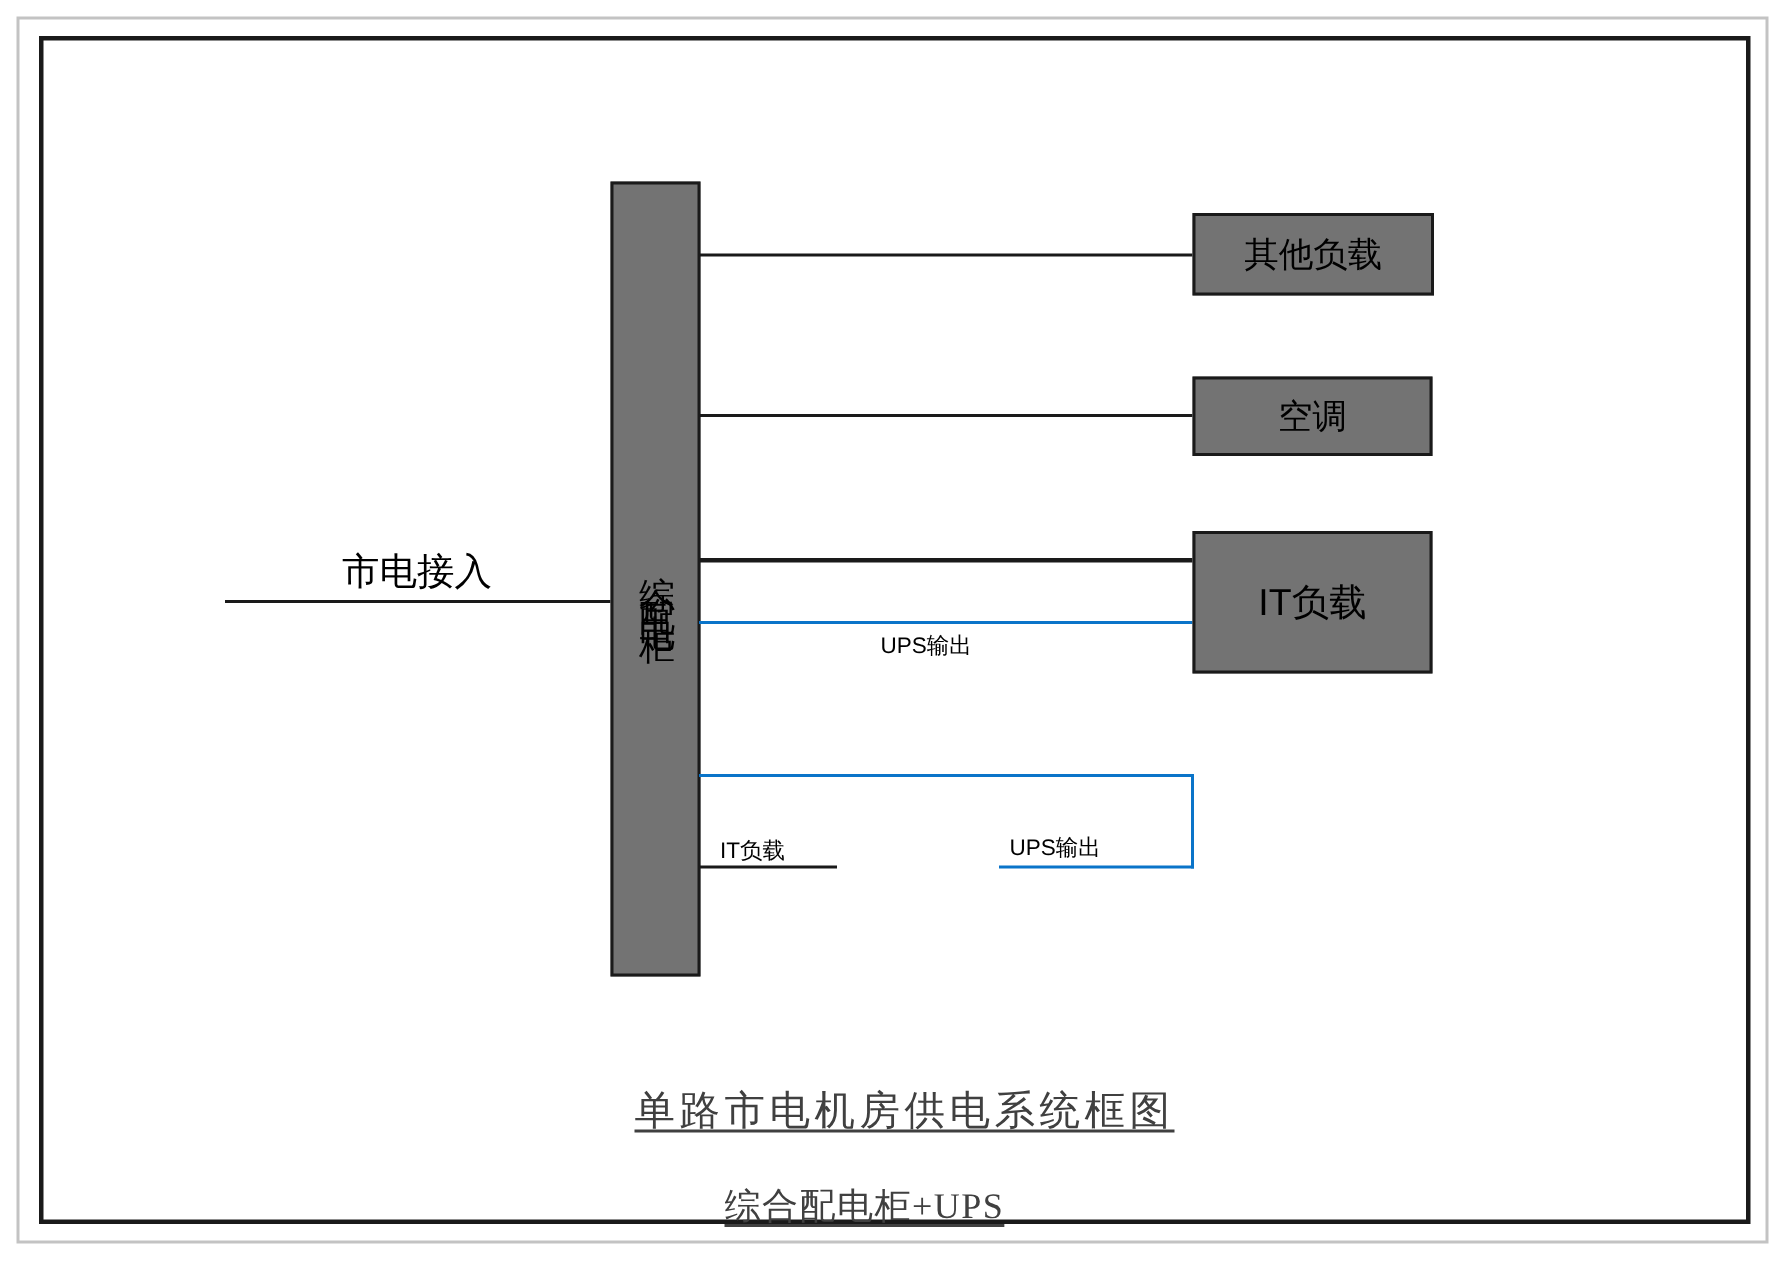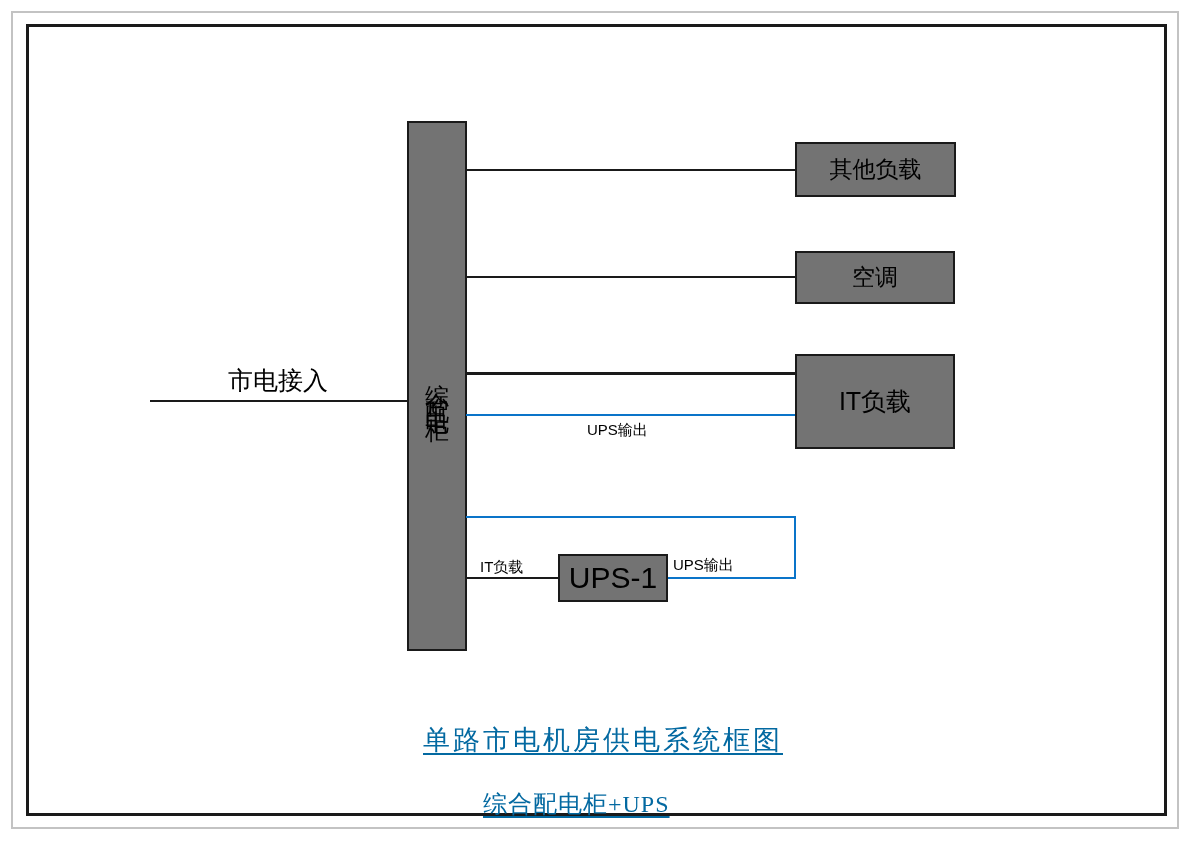--- a/index.html
+++ b/index.html
@@ -62,21 +62,21 @@
   .loop-bottom   { left: 666px; top: 577px; width: 130px; height: 2px; }
   .line-ups-in   { left: 466px; top: 577px; width: 92px; height: 2px; }
 
   .lbl { position: absolute; white-space: nowrap; color: #000; }
   .lbl-mains     { left: 228px; top: 364px; font-size: 25px; }
   .lbl-upsout-it { left: 587px; top: 421px; font-size: 15px; }
   .lbl-upsin     { left: 480px; top: 558px; font-size: 15px; }
   .lbl-upsout    { left: 673px; top: 556px; font-size: 15px; }
 
   .title {
-    position: absolute; white-space: nowrap; color: #0369a1;
+    position: absolute; white-space: nowrap; color: #404040;
     font-family: "Liberation Serif", "DejaVu Serif", serif;
     text-decoration: underline;
     text-underline-offset: 4px;
   }
   .title-1 { left: 423px; top: 722px; font-size: 27px; letter-spacing: 3px; }
   .title-2 { left: 483px; top: 765px; font-size: 24px; letter-spacing: 1px; margin-top: 23px; }
 </style>
 </head>
 <body>
 
@@ -107,21 +107,18 @@
   <div class="node load-box box-it">
     <span>IT负载</span>
   </div>
 
   <div class="hline blue loop-top"></div>
   <div class="vline blue loop-right"></div>
   <div class="hline blue loop-bottom"></div>
   <div class="hline line-ups-in"></div>
 
   <div class="lbl lbl-upsin">IT负载</div>
-  <div class="node box-ups">
-    <span>UPS-1</span>
-  </div>
   <div class="lbl lbl-upsout">UPS输出</div>
 
   <div class="title title-1">单路市电机房供电系统框图</div>
   <div class="title title-2">综合配电柜+UPS</div>
 
 </div>
 
 </body></html>

